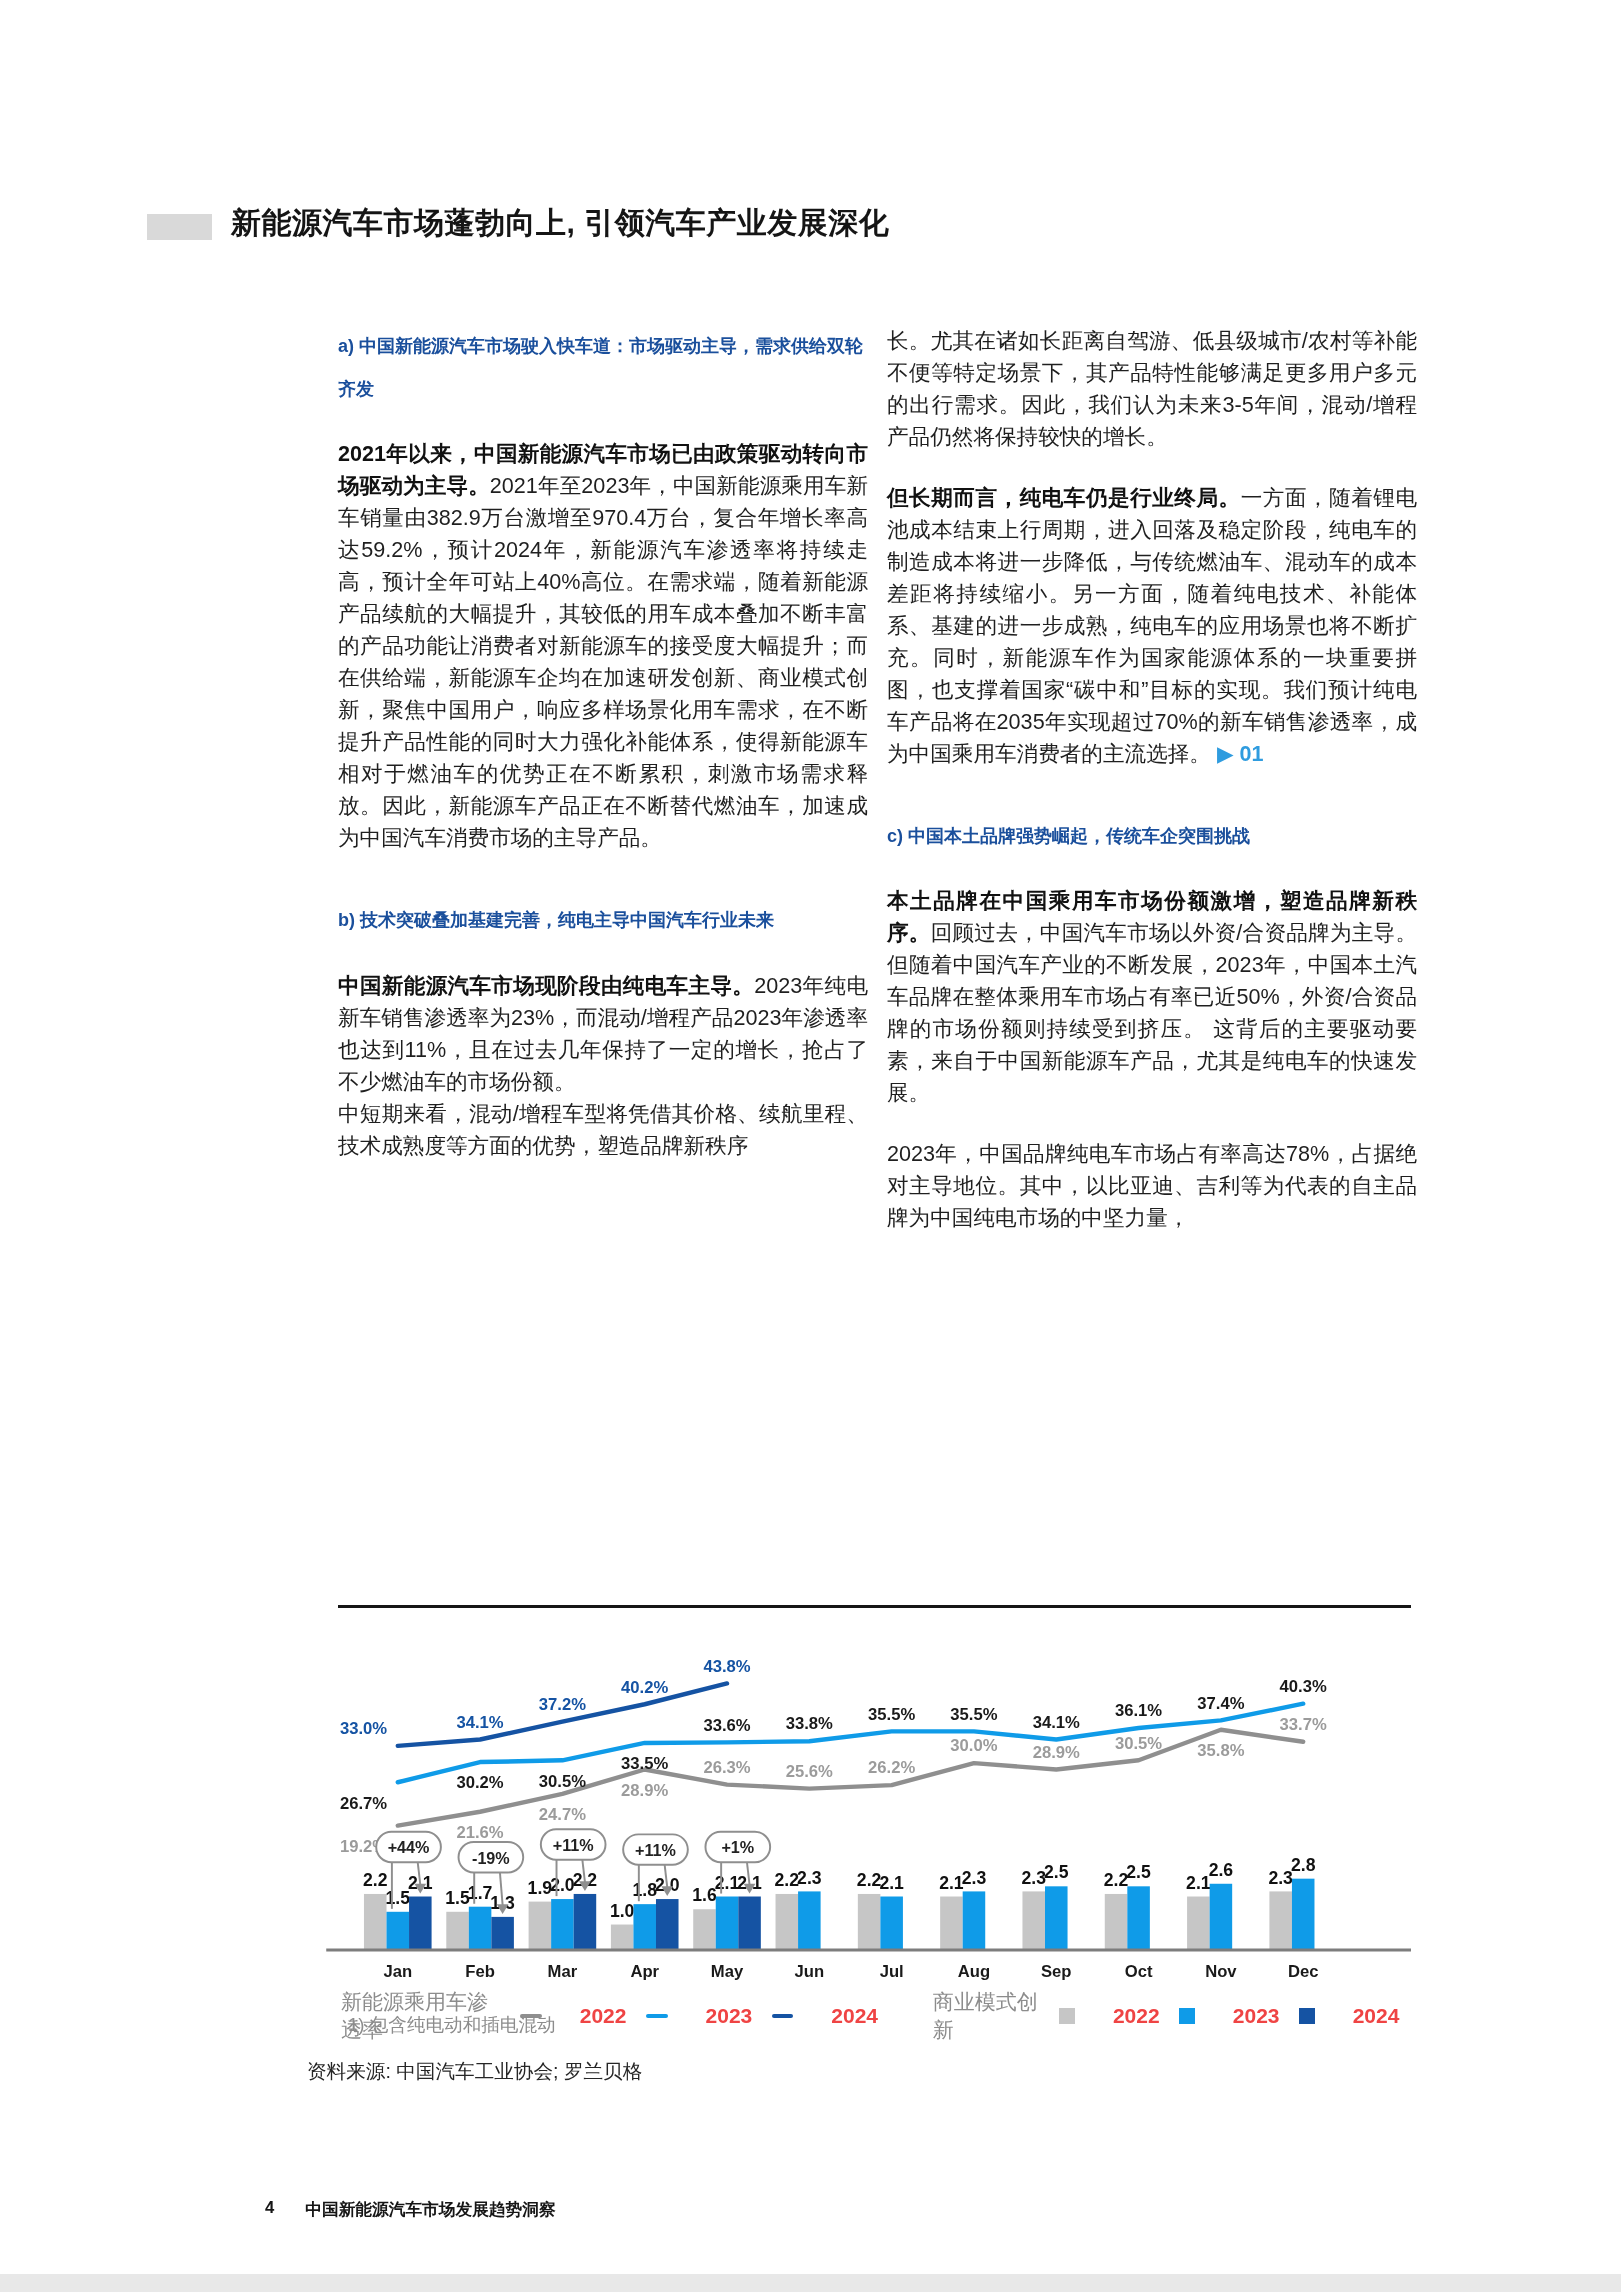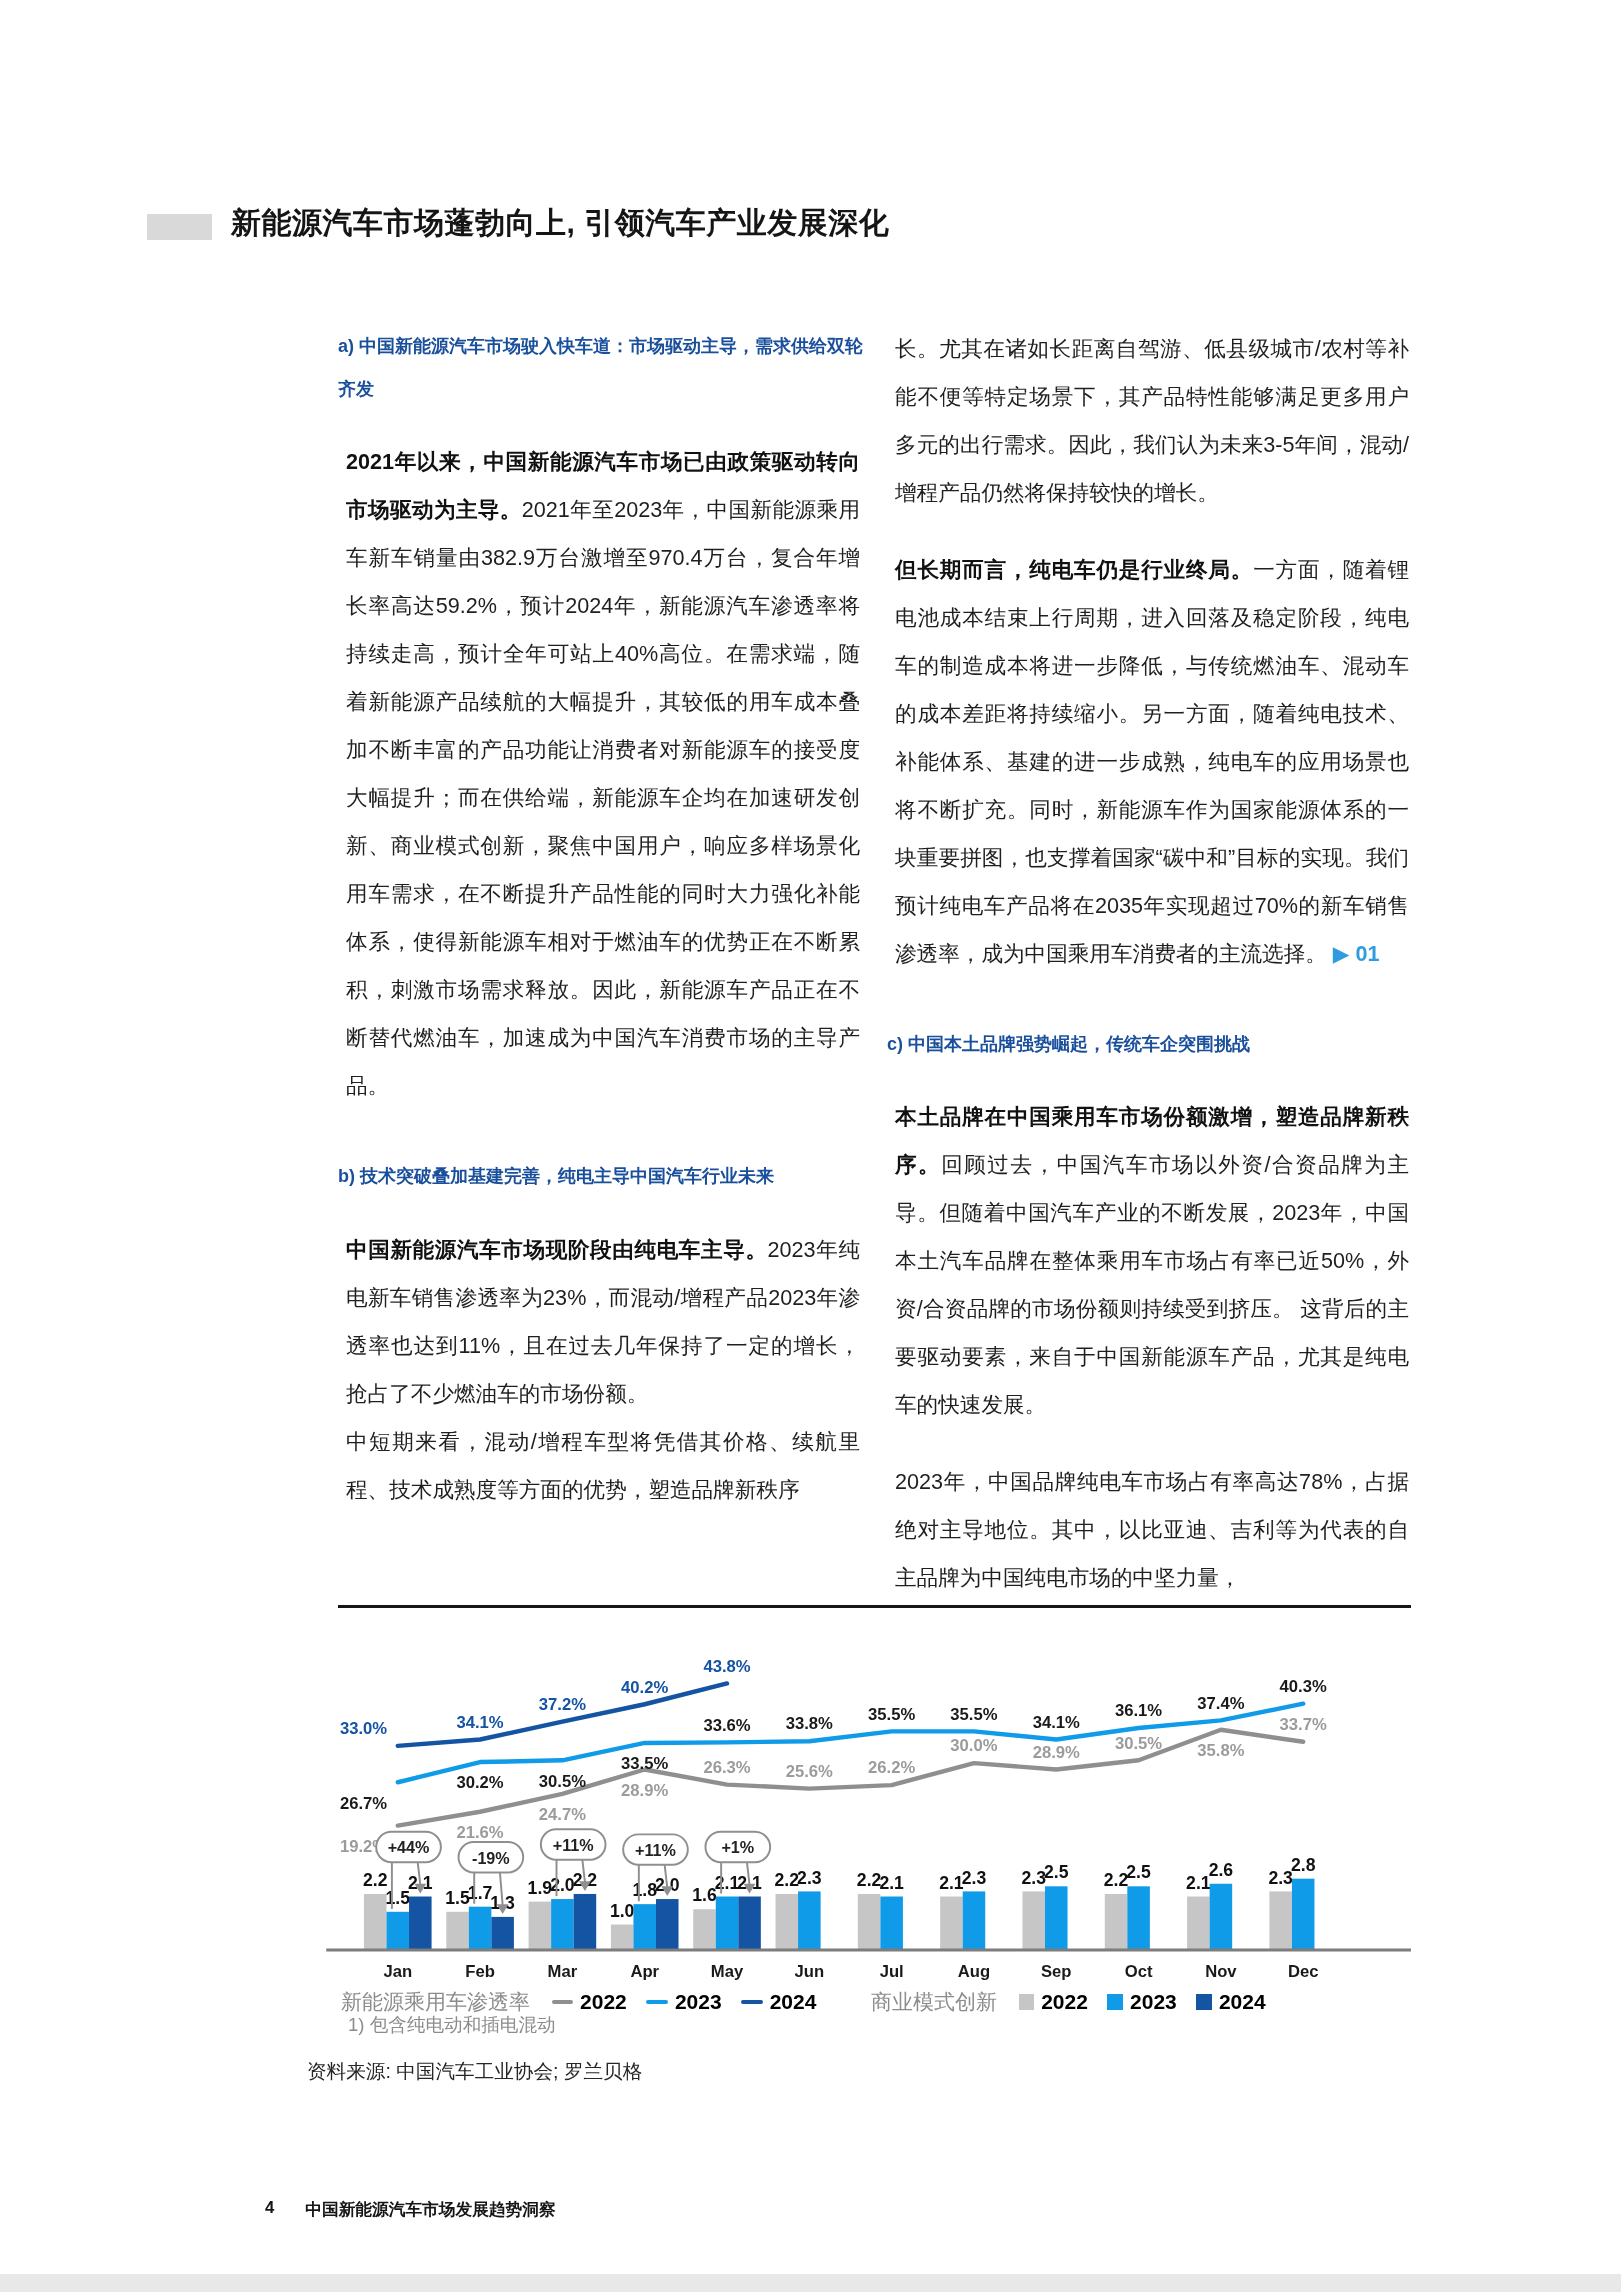--- a/index.html
+++ b/index.html
@@ -7,32 +7,32 @@
     position:relative;width:1621px;height:2274px;margin:0 auto;background:#ffffff;
     font-family:"Liberation Sans","DejaVu Sans",sans-serif;color:#1f1f1f;overflow:hidden;
   }
   .header-bar{position:absolute;left:147px;top:214px;width:65px;height:25.5px;background:#d9d9d9;}
   .page-title{position:absolute;left:231px;top:203px;margin:0;font-size:30px;font-weight:700;color:#151515;letter-spacing:0.5px;}
   .col{position:absolute;top:325px;width:530px;}
   .col-left{left:338px;}
   .col-right{left:887px;}
   .sec-heading{margin:0 0 27.4px;font-size:18px;line-height:43px;font-weight:700;color:#1a4f9c;}
   .sec-heading.mt{margin-top:45px;}
-  .para{margin:0 8px 29px;font-size:21.6px;line-height:48px;text-align:justify;color:#1f1f1f;}
+  .para{margin:0 0 29px;font-size:21.6px;line-height:32px;text-align:justify;color:#1f1f1f;}
   .para strong{font-weight:700;color:#111;}
   .fig-ref{color:#2f9cdf;font-weight:700;white-space:nowrap;cursor:pointer;}
   .divider{position:absolute;left:338px;top:1605px;width:1073px;height:2.9px;background:#161616;}
   .fig-head{position:absolute;left:338px;top:1621px;width:1078px;}
   .fig-num{color:#2f9cdf;font-weight:700;font-size:26.5px;margin-right:41px;}
   .fig-title{color:#141414;font-weight:700;font-size:26.5px;}
   .chart-svg{position:absolute;left:338px;top:1656px;width:1073px;height:345px;overflow:visible;}
   .legend{position:absolute;left:341px;top:1988px;width:1078px;display:flex;align-items:center;font-size:21px;}
   .leg-label{color:#8c8c8c;margin-right:21.6px;}
   .leg-label.second{margin-left:35px;}
-  .leg-item{display:flex;align-items:center;margin-right:19.6px;color:#000000;font-weight:600;}
+  .leg-item{display:flex;align-items:center;margin-right:19.6px;color:#ef4444;font-weight:600;gap:31px;}
   .leg-line{display:inline-block;width:21.6px;height:3.9px;border-radius:2px;margin-right:6.9px;}
   .leg-sq{display:inline-block;width:15.7px;height:15.7px;margin-right:6.9px;}
   .footnote{position:absolute;left:348px;top:2012px;font-size:18.6px;color:#8c8c8c;}
   .source{position:absolute;left:307px;top:2058px;font-size:19.6px;color:#262626;}
   .footer{position:absolute;left:265px;top:2198px;font-size:16.7px;font-weight:700;color:#161616;display:flex;}
   .footer .page-num{margin-right:31px;}
   
   .bar-label{font-size:18px;font-weight:700;fill:#111;}
   .line-label-2022{font-size:17px;font-weight:600;fill:#9b9b9b;}
   .line-label-2023{font-size:17px;font-weight:600;fill:#1a1a1a;}

